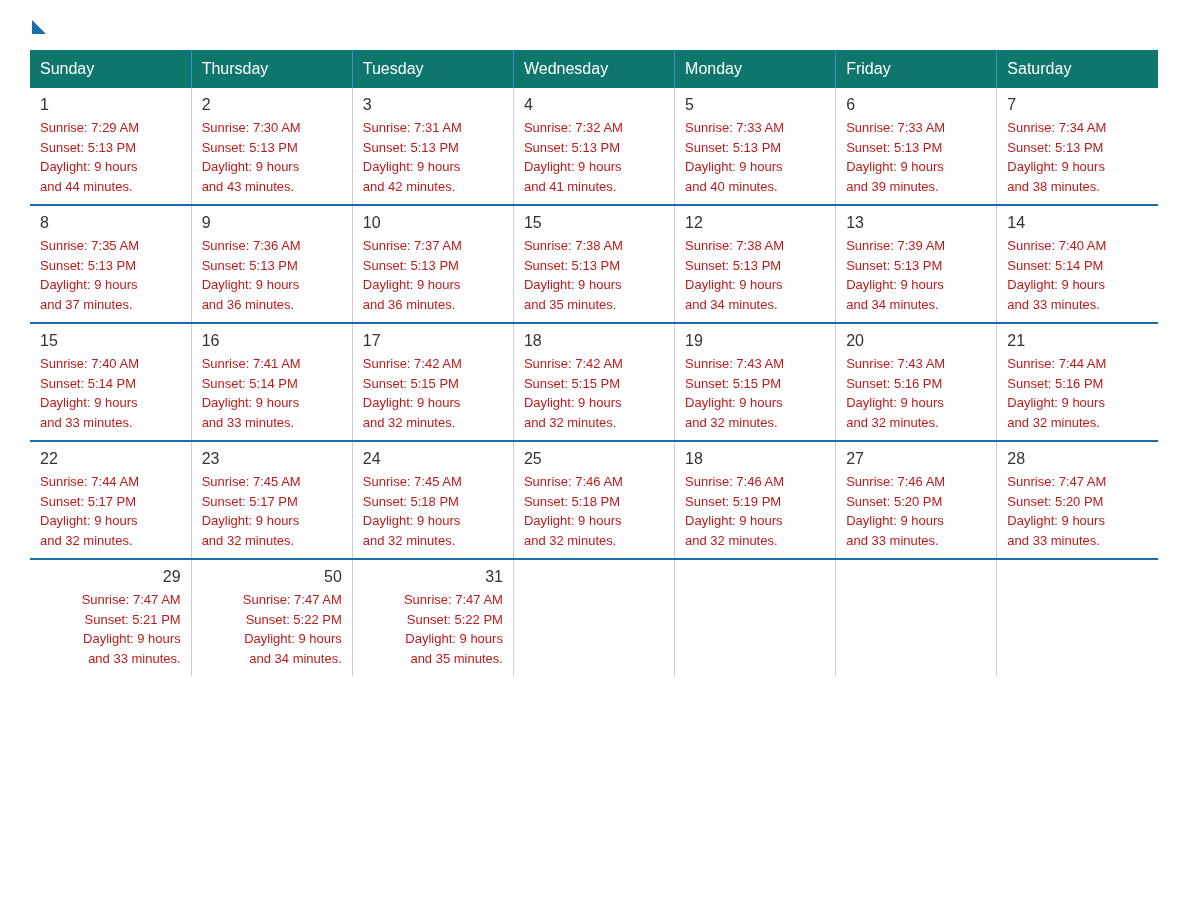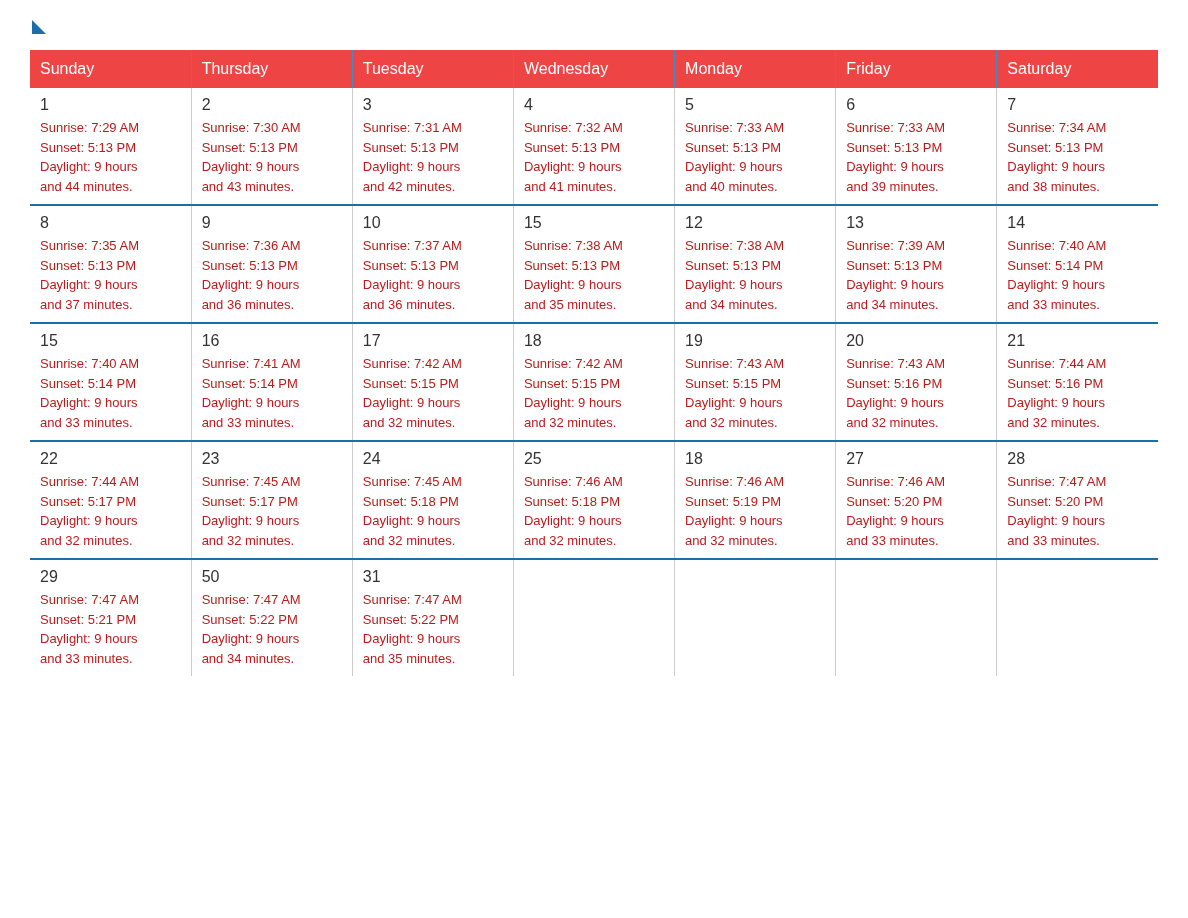--- a/index.html
+++ b/index.html
@@ -58,21 +58,21 @@
       font-size: 22px;
       color: #555;
       margin-top: 4px;
     }
     table {
       width: 100%;
       border-collapse: collapse;
       table-layout: fixed;
     }
     thead tr {
-      background-color: #ef4444;
+      background-color: #0f766e;
       color: #ffffff;
     }
     thead th {
       padding: 10px 10px;
       font-size: 16px;
       font-weight: normal;
       text-align: left;
       border-right: 1px solid #3a8fc8;
     }
     thead th:last-child {
@@ -98,20 +98,21 @@
       display: block;
       margin-bottom: 4px;
     }
     .day-info {
       font-size: 13px;
       line-height: 1.5;
       color: #b91c1c;
     }
     tbody tr:last-child {
       border-bottom: none;
+      text-align: right;
     }
     tbody tr:last-child td {
       height: auto;
       min-height: 110px;
     }
     .empty-cell {
       background: #fff;
     }
   </style>
 </head>

